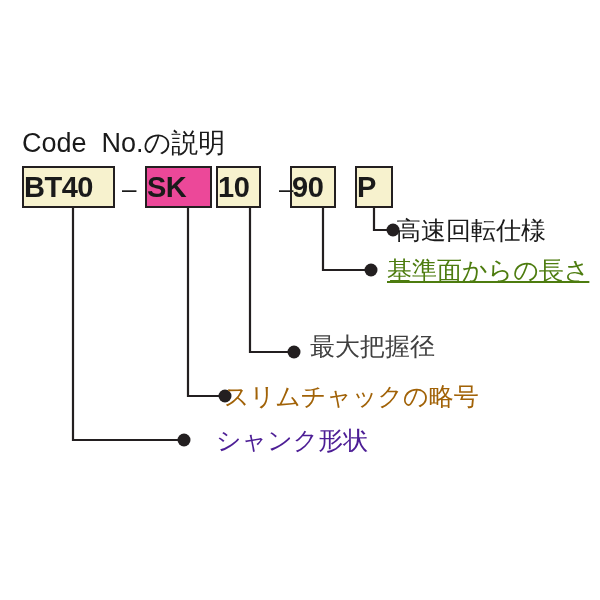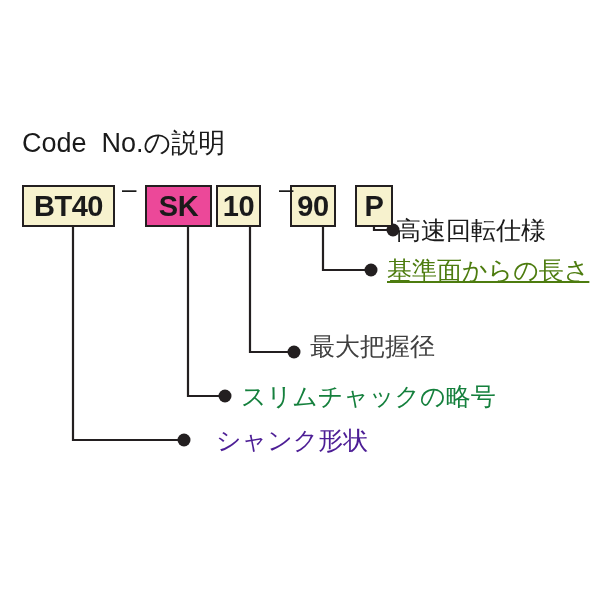--- a/index.html
+++ b/index.html
@@ -37,27 +37,25 @@
   }
 
   
   .code-box {
     position: absolute;
     box-sizing: border-box;
     background: #f7f2ce;
     border: 2.5px solid #231f20;
     display: flex;
     align-items: center;
-    justify-content: center;
     color: #1a1a1a;
     font-weight: bold;
     font-size: 29px;
     line-height: 1;
     letter-spacing: -0.5px;
-    margin-top: 19px;
   }
 
   .sep-dash {
     position: absolute;
     color: #1a1a1a;
     font-size: 26px;
     font-weight: 400;
     line-height: 1;
   }
 
@@ -121,17 +119,17 @@
 
   <div id="separators-host">
       <div class="sep-dash" style="left: 122px; top: 176px; color: rgb(26, 26, 26);">–</div>
       <div class="sep-dash" style="left: 279px; top: 176px; color: rgb(26, 26, 26);">–</div>
     </div>
 
   <div id="callout-labels-host">
       <div class="leader-label" style="left: 396px; top: 217px; color: rgb(26, 26, 26);">高速回転仕様</div>
       <div class="leader-label" style="left: 387px; top: 257px; color: #4d7c0f; text-decoration: underline;">基準面からの長さ</div>
       <div class="leader-label" style="left: 310px; top: 333px; color: #404040;">最大把握径</div>
-      <div class="leader-label" style="left: 241px; top: 383px; color: #15803d;">スリムチャックの略号</div>
+      <div class="leader-label" style="left: 224px; top: 383px; color: #a16207;">スリムチャックの略号</div>
       <div class="leader-label" style="left: 216px; top: 427px; color: #4c1d95;">シャンク形状</div>
     </div>
 
 </div>
 
 </body></html>

